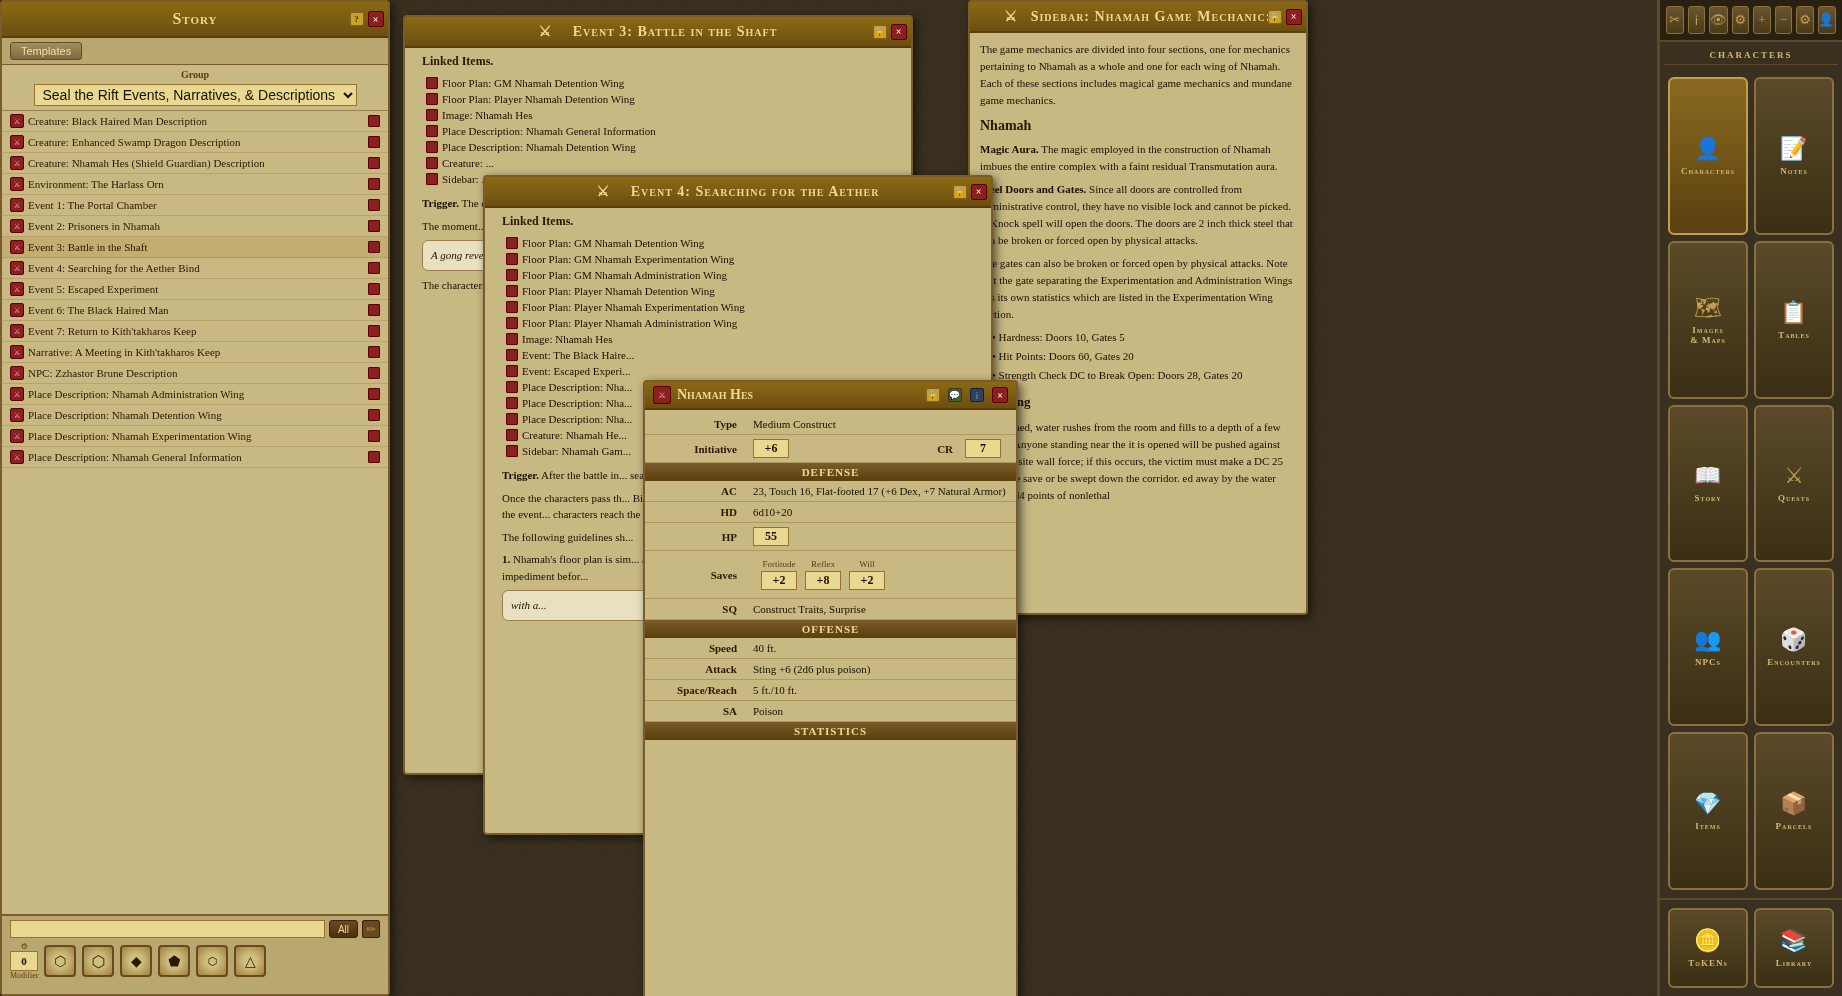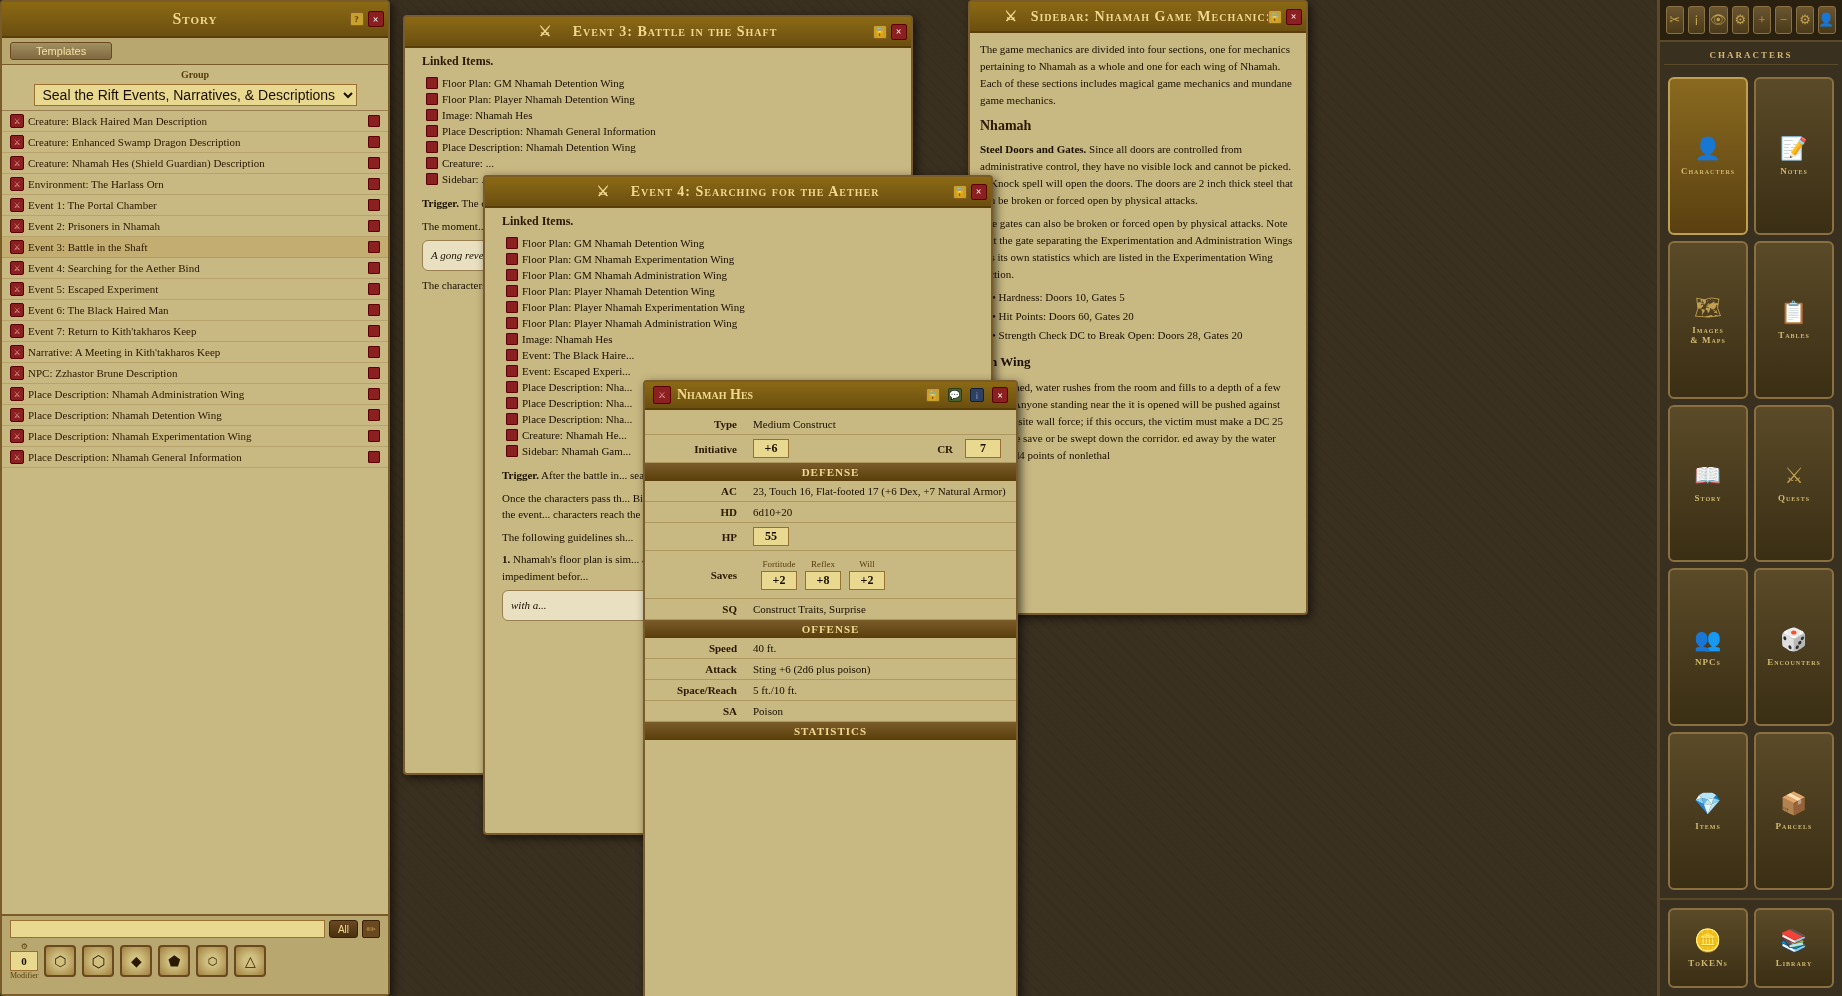--- a/index.html
+++ b/index.html
@@ -105,21 +105,21 @@
       background: #b8a870;
       padding: 4px 8px;
       border-bottom: 1px solid #7a5c2a;
     }
 
     .templates-btn {
       background: linear-gradient(180deg, #a09060 0%, #806840 100%);
       color: #f0e0a0;
       border: 1px solid #6a4820;
       border-radius: 3px;
-      padding: 2px 25px;
+      padding: 2px 10px;
       font-size: 11px;
       cursor: pointer;
     }
 
     .group-row {
       display: flex;
       align-items: center;
       padding: 4px 8px;
       gap: 4px;
       border-bottom: 1px solid #9a8050;
@@ -1031,20 +1031,24 @@
     <span>Sidebar: Nhamah Game Mechanic:</span>
     <div style="position:absolute;right:24px;top:50%;transform:translateY(-50%);width:14px;height:14px;background:#c8a030;color:#5a3000;border:1px solid #8a6020;border-radius:2px;font-size:9px;display:flex;align-items:center;justify-content:center;cursor:pointer;">🔒</div>
     <div class="panel-close">×</div>
   </div>
 
   <div class="sidebar-content">
     <p>The game mechanics are divided into four sections, one for mechanics pertaining to Nhamah as a whole and one for each wing of Nhamah. Each of these sections includes magical game mechanics and mundane game mechanics.</p>
 
     <h3>Nhamah</h3>
 
+    <p>
+      <strong>Magic Aura.</strong>
+      <span>The magic employed in the construction of Nhamah imbues the entire complex with a faint residual Transmutation aura.</span>
+    </p>
 
     <p>
       <strong>Steel Doors and Gates.</strong>
       <span>Since all doors are controlled from administrative control, they have no visible lock and cannot be picked. A Knock spell will open the doors. The doors are 2 inch thick steel that can be broken or forced open by physical attacks.</span>
     </p>
 
     <p>The gates can also be broken or forced open by physical attacks. Note that the gate separating the Experimentation and Administration Wings has its own statistics which are listed in the Experimentation Wing section.</p>
 
     <div class="bullet-item">Hardness: Doors 10, Gates 5</div>
     <div class="bullet-item">Hit Points: Doors 60, Gates 20</div>

